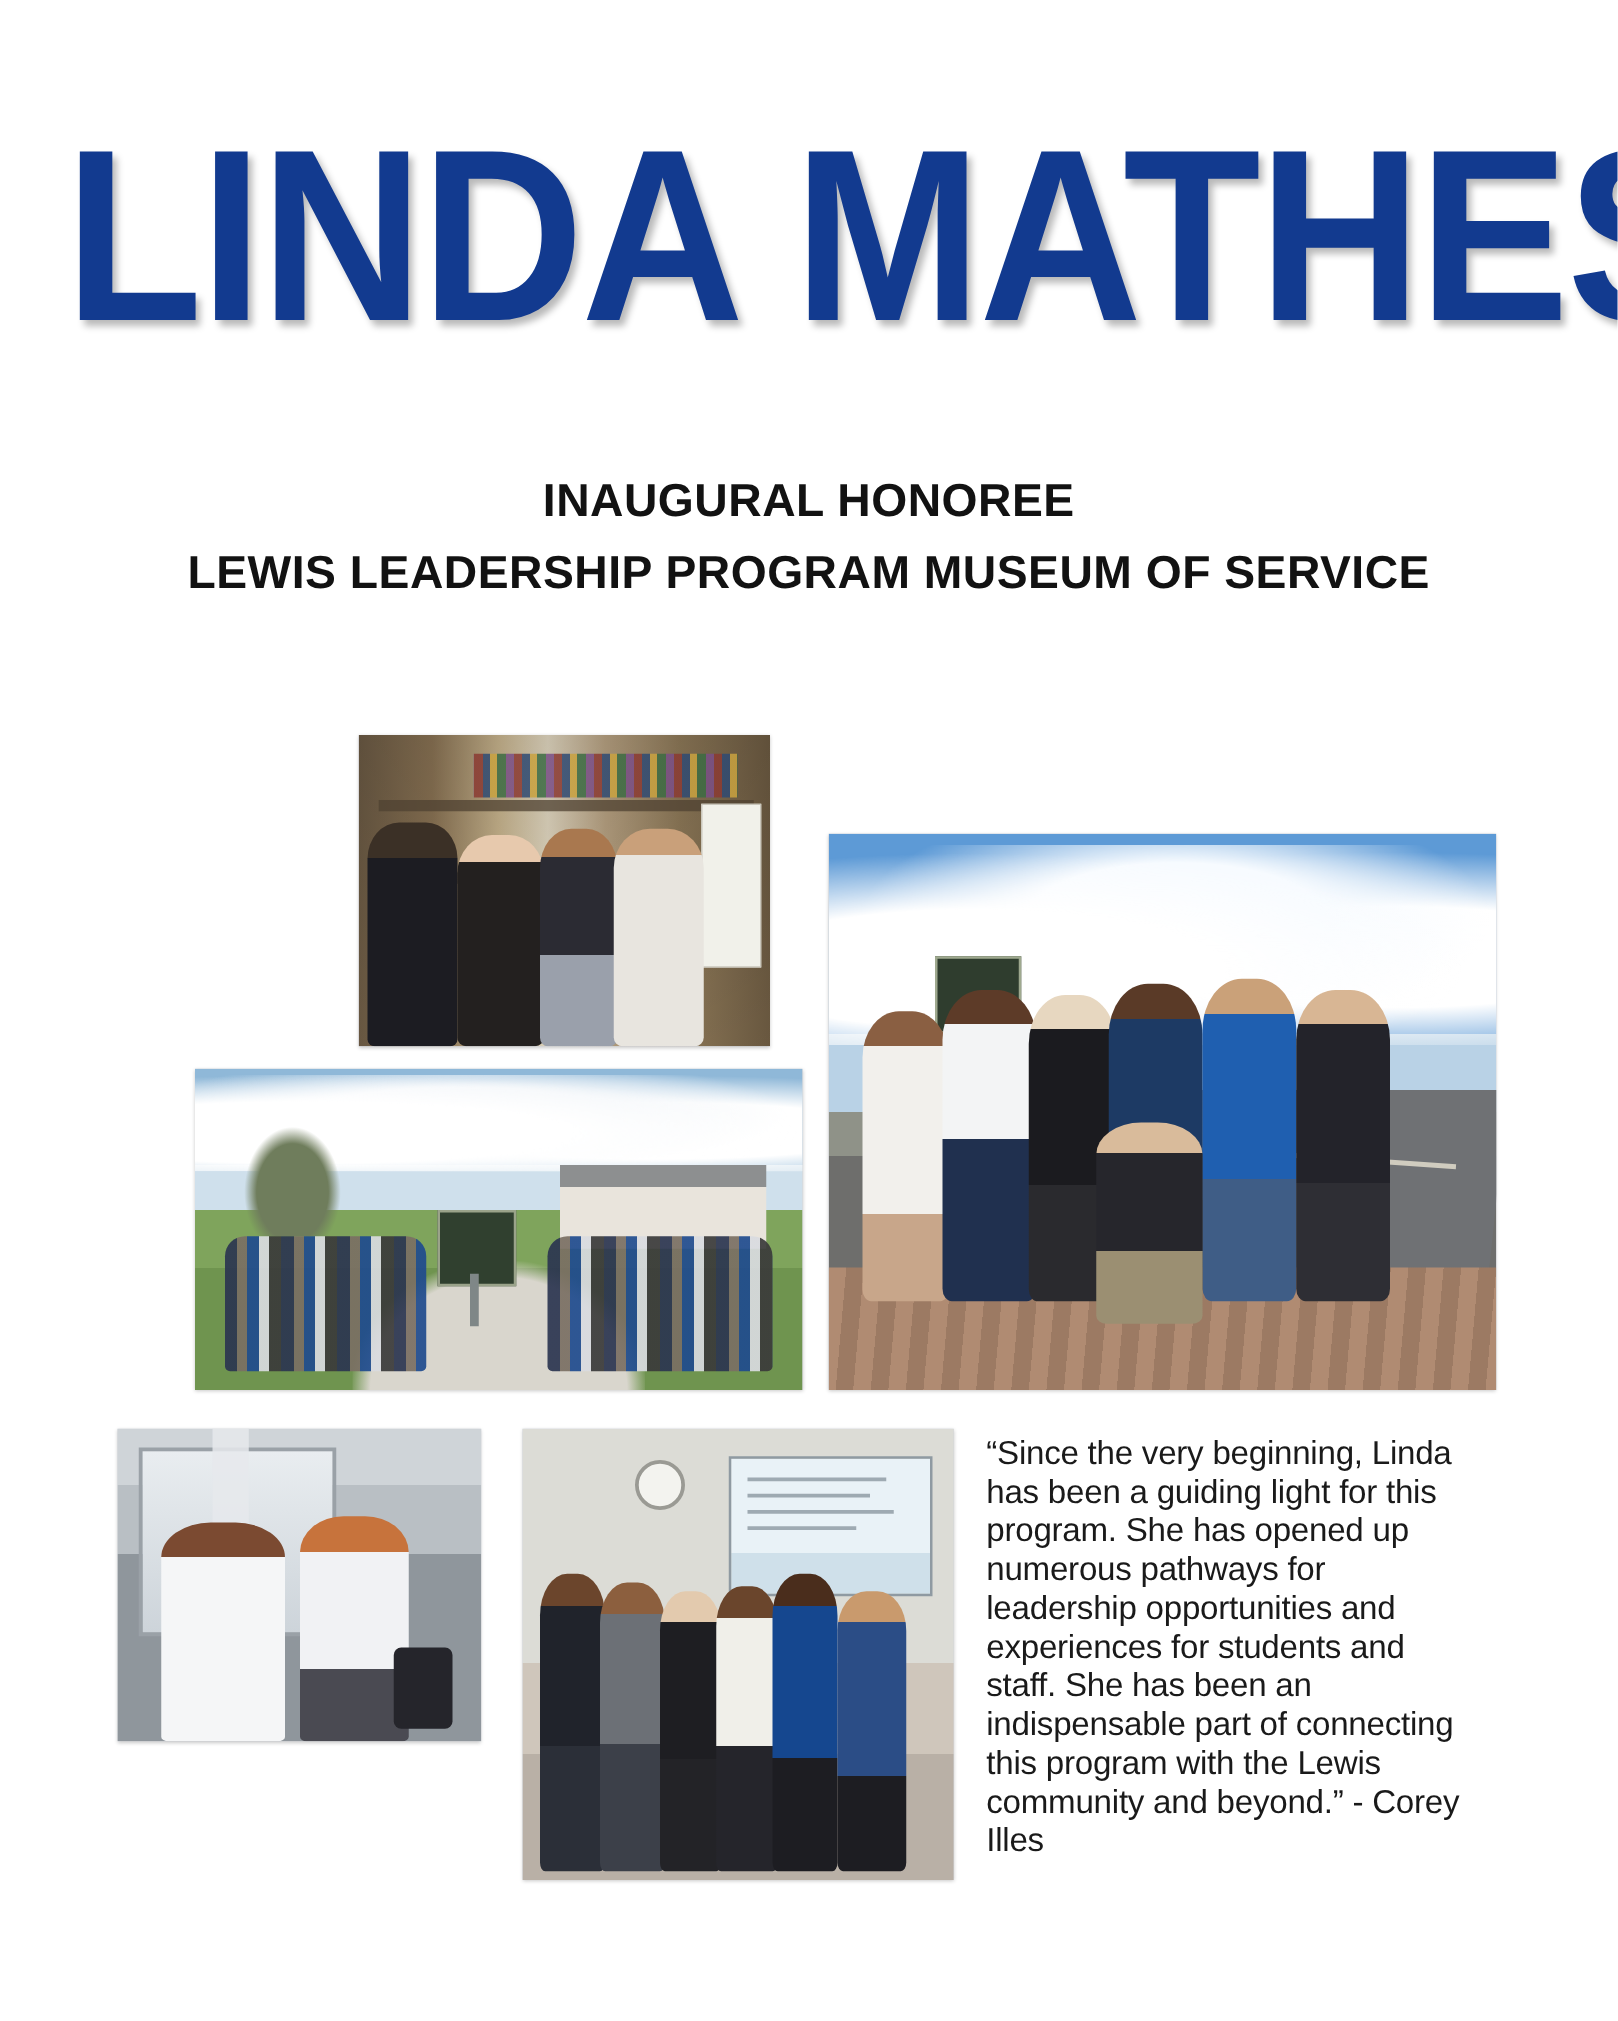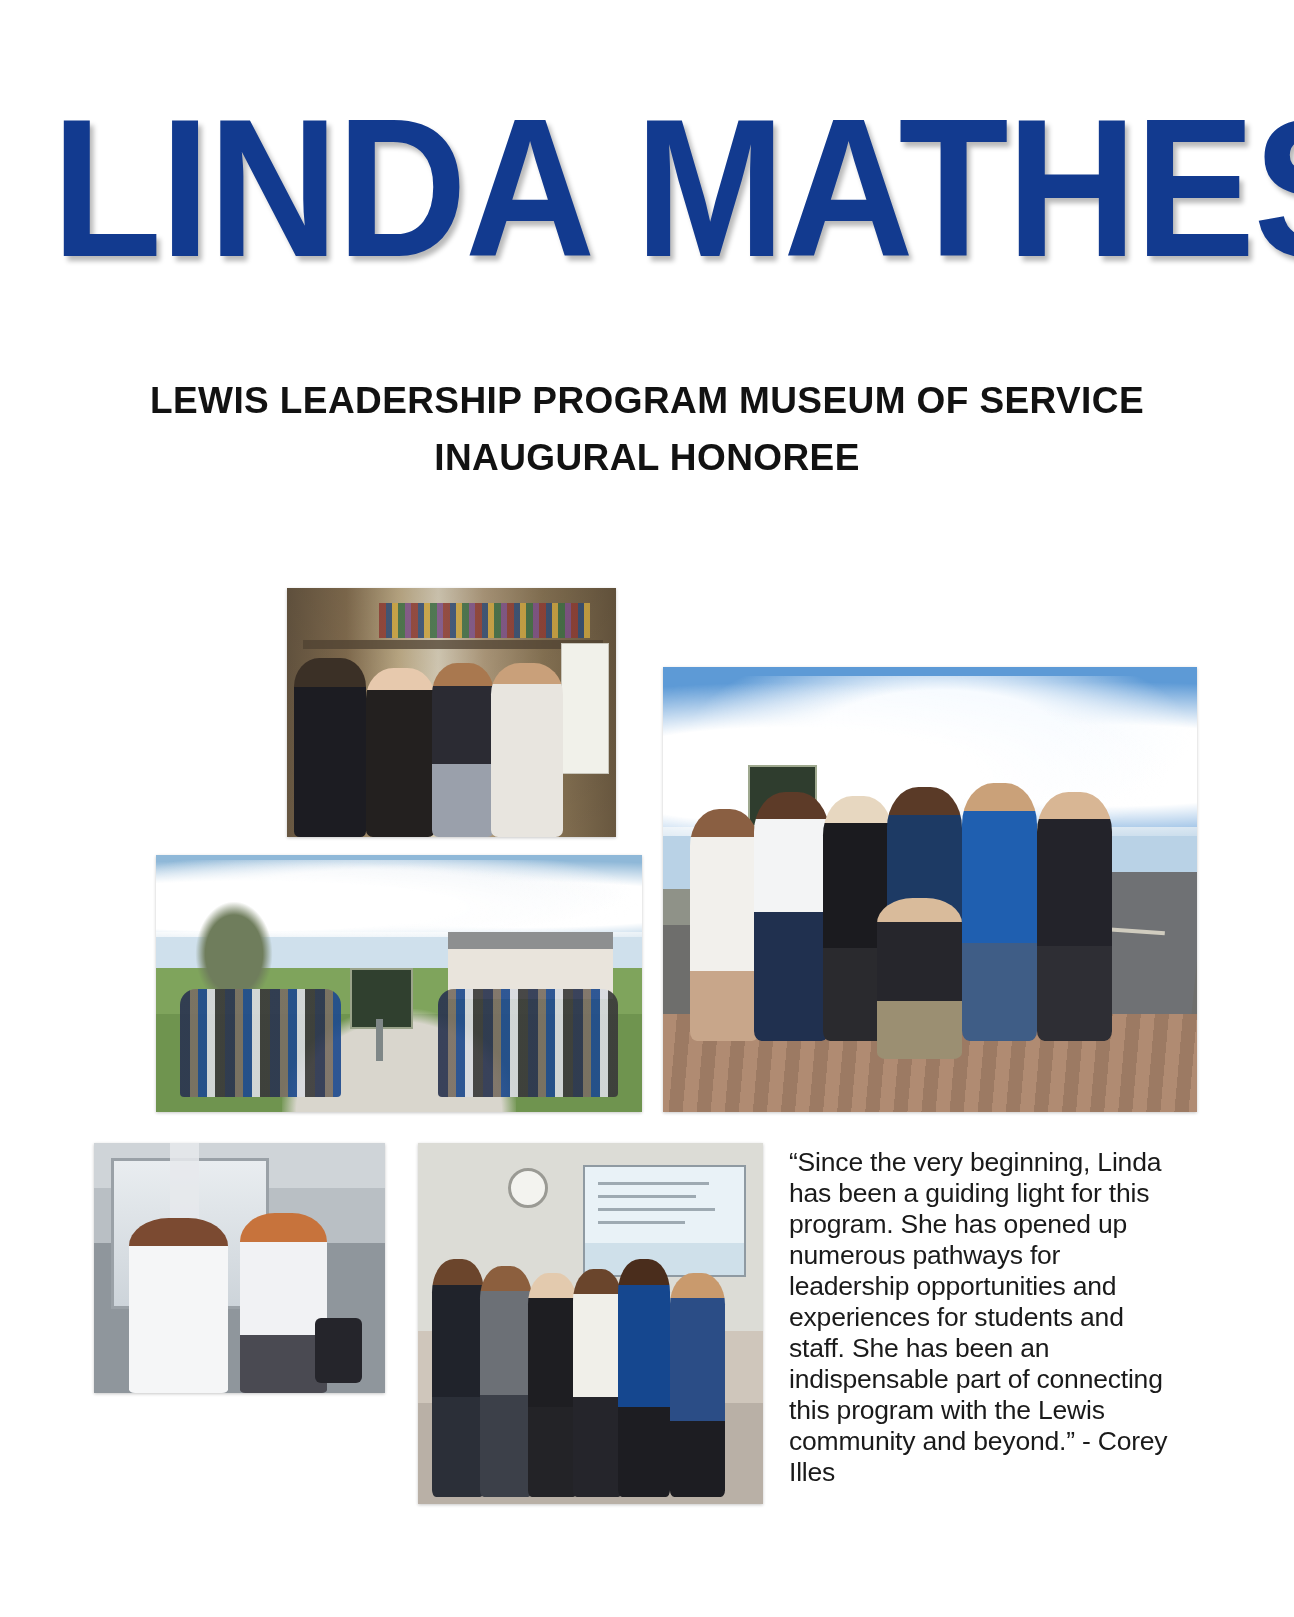--- a/index.html
+++ b/index.html
@@ -248,22 +248,22 @@
 </head>
 <body>
 
 <div class="poster">
 
   <div class="title-wrap">
     <h1 class="main-title">LINDA MATHES</h1>
   </div>
 
   <div class="subtitle-wrap">
+    <p class="subtitle-line">INAUGURAL HONOREE</p>
     <p class="subtitle-line">LEWIS LEADERSHIP PROGRAM MUSEUM OF SERVICE</p>
-    <p class="subtitle-line">INAUGURAL HONOREE</p>
   </div>
 
   <div class="photo" id="photo-library">
     <div class="ph-inner">
       <div class="shelf-a"></div>
       <div class="shelf-b"></div>
       <div class="books"></div>
       <div class="panel"></div>
       <div class="p0"></div>
       <div class="p1"></div>

